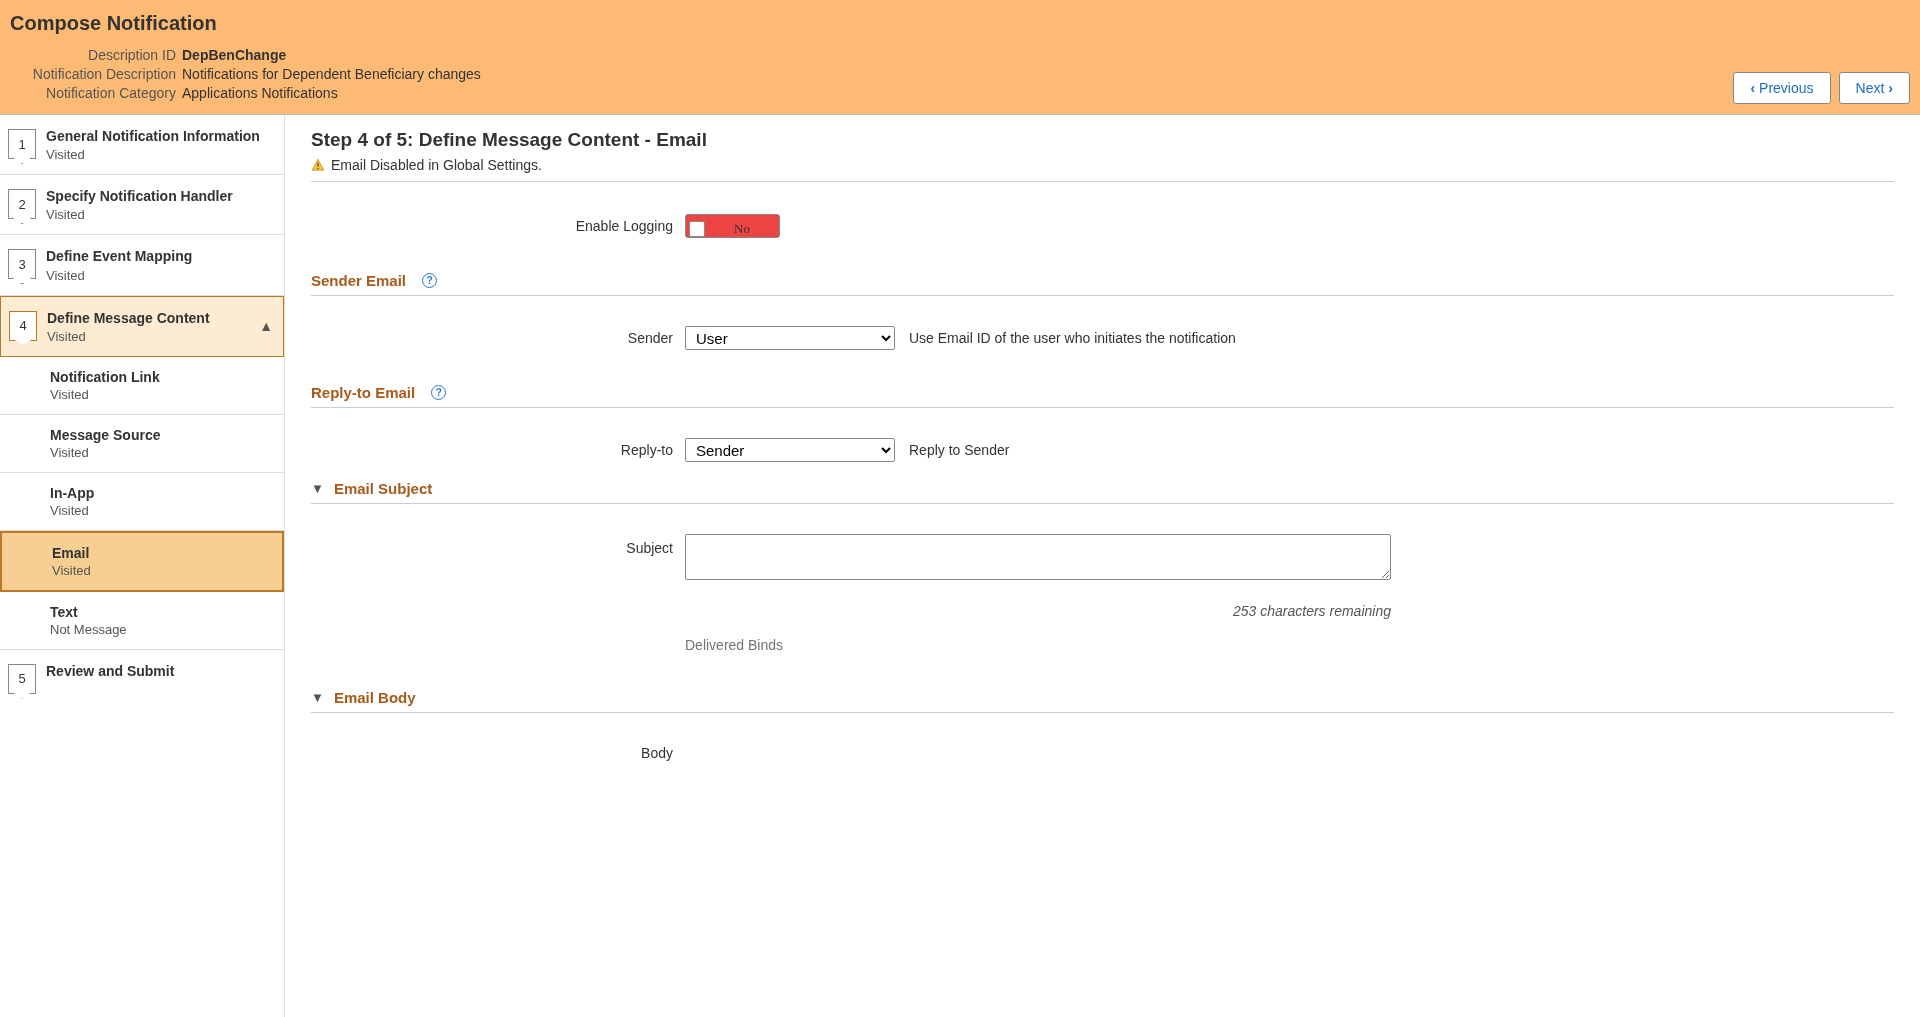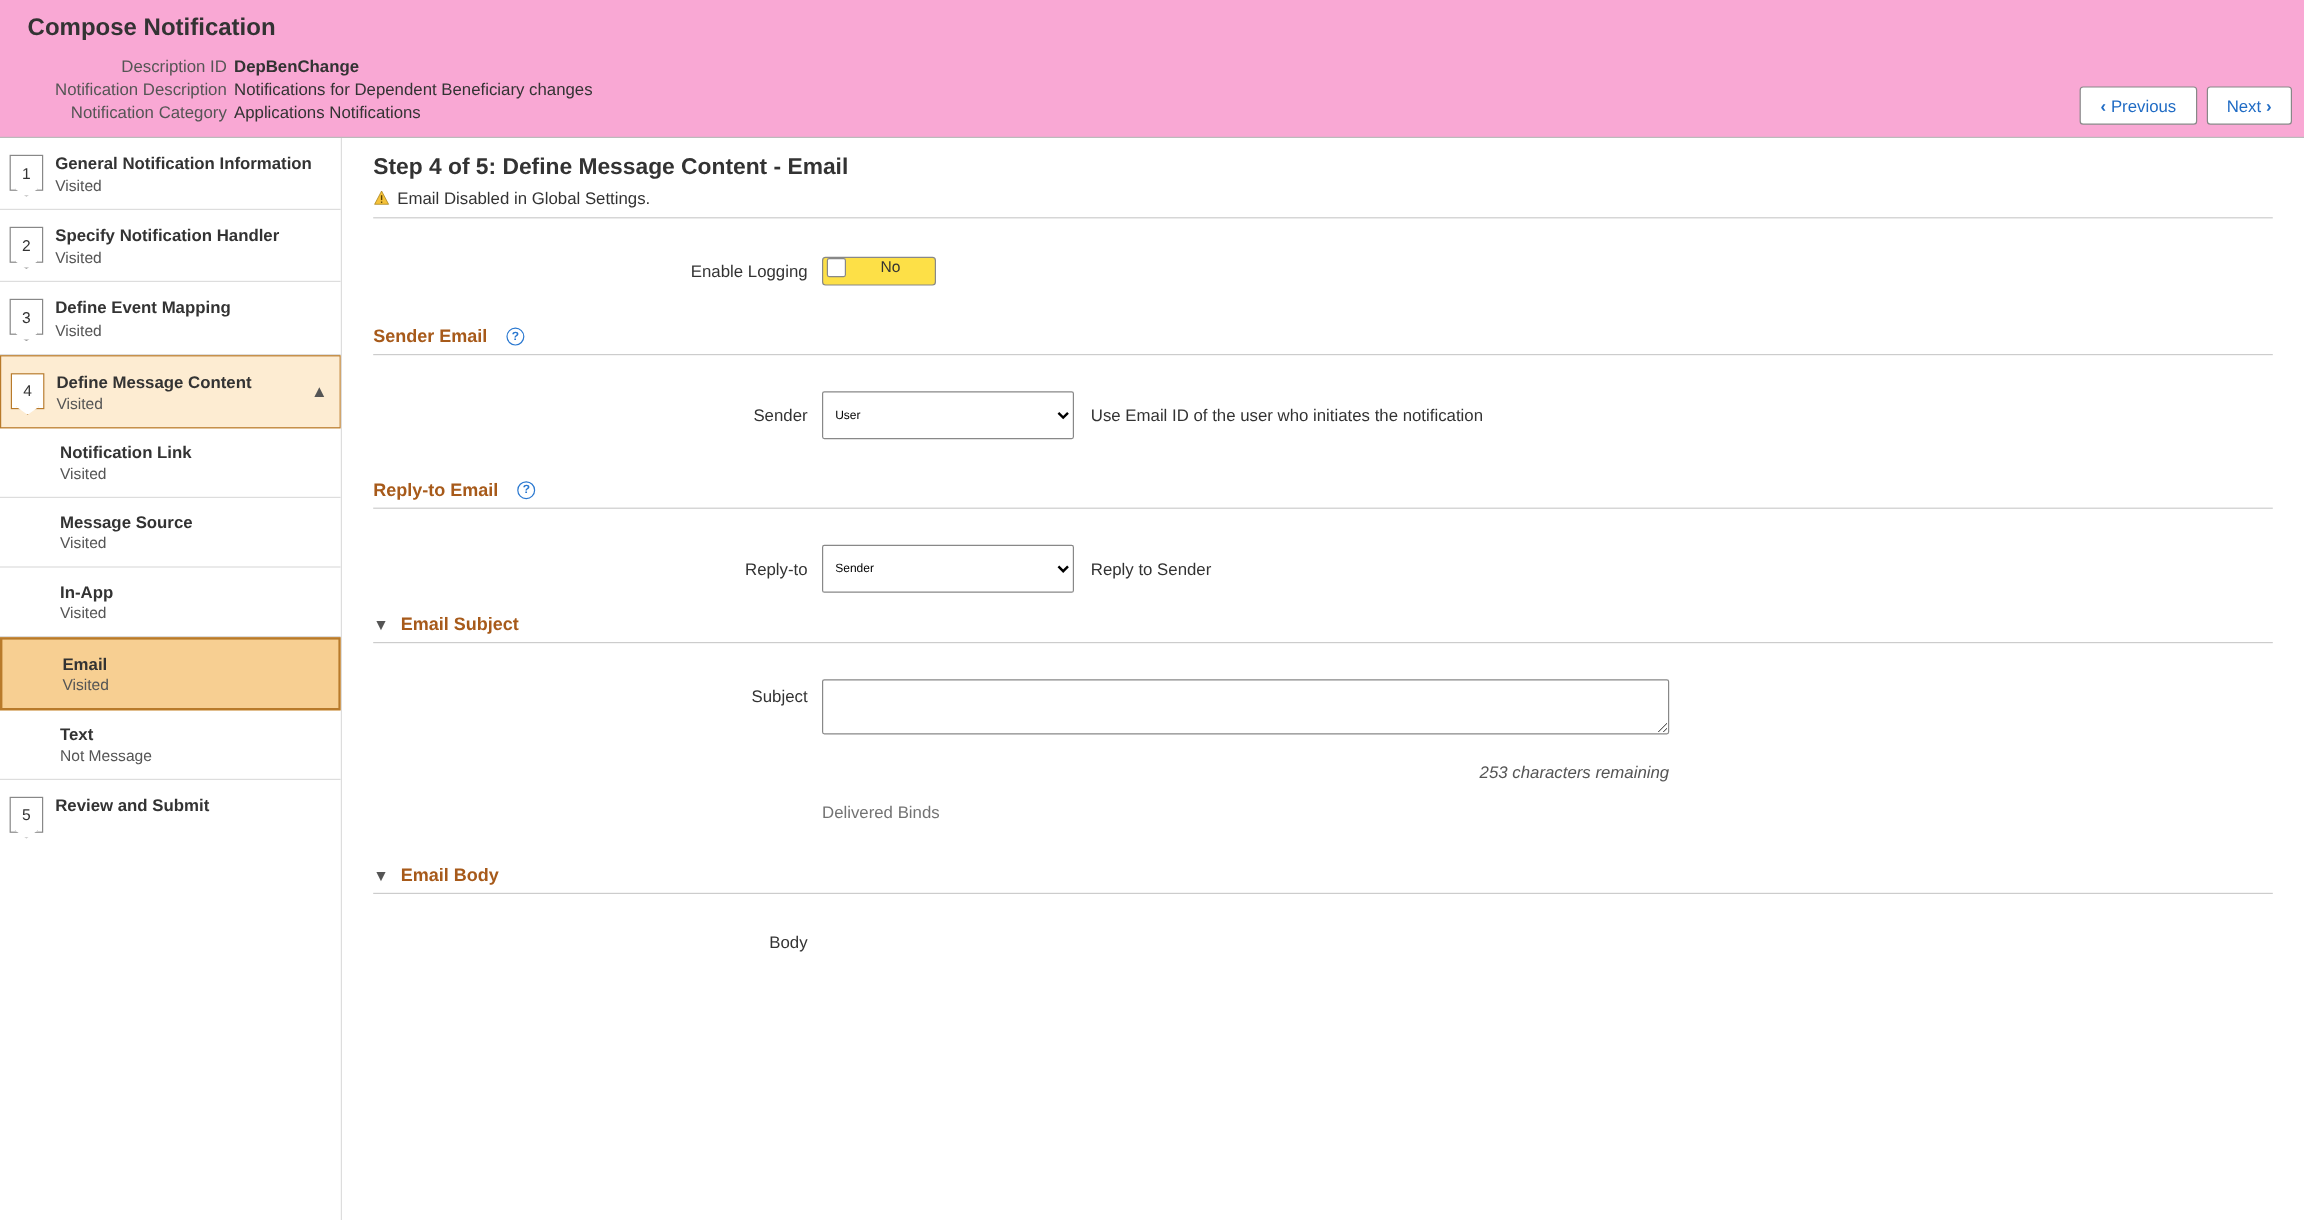--- a/index.html
+++ b/index.html
@@ -1,20 +1,20 @@
 <!DOCTYPE html>
 <html><head>
 <meta charset="utf-8">
 <style>
   * { box-sizing: border-box; margin: 0; padding: 0; }
   html, body { height: 100%; font-family: Arial, Helvetica, sans-serif; font-size: 13px; color: #333; background: #f1f0ed; }
   .page { display: flex; flex-direction: column; height: 100vh; }
 
   
-  .header { background: #f9a8d4; padding: 12px 10px 10px 23px; border-bottom: 1px solid #bbb; position: relative; }
+  .header { background: #fdba74; padding: 12px 10px 10px 10px; border-bottom: 1px solid #bbb; position: relative; }
   .header h1 { font-size: 20px; font-weight: bold; color: #333; margin-bottom: 12px; }
   .meta-table { margin-left: 0; }
   .meta-row { display: flex; margin-bottom: 3px; }
   .meta-label { width: 172px; text-align: right; color: #555; padding-right: 6px; font-size: 14px; }
   .meta-value { font-size: 14px; color: #333; }
   .meta-value.bold { font-weight: bold; }
 
   .nav-buttons { position: absolute; right: 10px; bottom: 10px; display: flex; gap: 8px; }
   .btn { display: inline-flex; align-items: center; gap: 4px; padding: 7px 16px; border: 1px solid #888; border-radius: 3px; background: #fff; color: #1f6bc4; font-size: 14px; cursor: pointer; }
   .chev { font-size: 14px; font-weight: bold; }
@@ -52,31 +52,31 @@
   .main h2 { font-size: 19px; font-weight: bold; color: #333; margin-bottom: 6px; }
   .warn-row { display: flex; align-items: center; gap: 6px; border-bottom: 1px solid #ccc; padding-bottom: 8px; margin-bottom: 32px; }
   .warn-icon { width: 14px; height: 14px; }
   .warn-text { font-size: 14px; color: #333; }
 
   .form-row { display: flex; align-items: center; margin-bottom: 34px; }
   .form-label { width: 374px; text-align: right; padding-right: 12px; font-size: 14px; color: #333; }
   .form-control-area { display: flex; align-items: center; gap: 14px; }
 
   
-  .toggle { width: 95px; height: 24px; border: 1px solid #888; border-radius: 3px; background: #fde047; display: flex; align-items: flex-start; position: relative; cursor: pointer; }
+  .toggle { width: 95px; height: 24px; border: 1px solid #888; border-radius: 3px; background: #ef4444; display: flex; align-items: flex-end; position: relative; cursor: pointer; font-family: Liberation Serif, serif; }
   .toggle-knob { width: 16px; height: 16px; border: 1px solid #888; border-radius: 2px; background: #fff; margin-left: 3px; }
   .toggle-label { flex: 1; text-align: center; font-size: 13px; color: #333; }
 
   
   .section-header { display: flex; align-items: center; gap: 10px; color: #a75a1a; font-size: 15px; font-weight: bold; border-bottom: 1px solid #ccc; padding-bottom: 6px; margin-bottom: 30px; }
   .section-header.collapsible { cursor: pointer; }
   .help-icon { width: 15px; height: 15px; border: 1.5px solid #2a78d0; border-radius: 50%; color: #2a78d0; display: inline-flex; align-items: center; justify-content: center; font-size: 10px; font-weight: bold; margin-left: 6px; }
   .chev-down { font-size: 13px; color: #555; }
 
-  select { height: 40px; border: 1px solid #888; border-radius: 2px; padding: 0 6px; font-size: 10px; background: #fff; width: 210px; }
+  select { height: 24px; border: 1px solid #888; border-radius: 2px; padding: 0 6px; font-size: 15px; background: #fff; width: 210px; }
   .hint { font-size: 14px; color: #333; }
 
   textarea { border: 1px solid #888; border-radius: 2px; padding: 6px; font-family: inherit; font-size: 13px; resize: both; }
   .subject-area { width: 706px; height: 46px; }
   .char-remain { text-align: right; font-style: italic; color: #555; font-size: 14px; margin-top: 20px; }
   .link { color: #737373; cursor: pointer; font-size: 14px; }
 
   .body-block { margin-left: 386px; margin-top: 12px; }
   .body-btn-outline { display: inline-block; padding: 7px 18px; border: 1px solid #888; border-radius: 2px; background: #fff; color: #555; font-size: 13px; cursor: pointer; }
 

